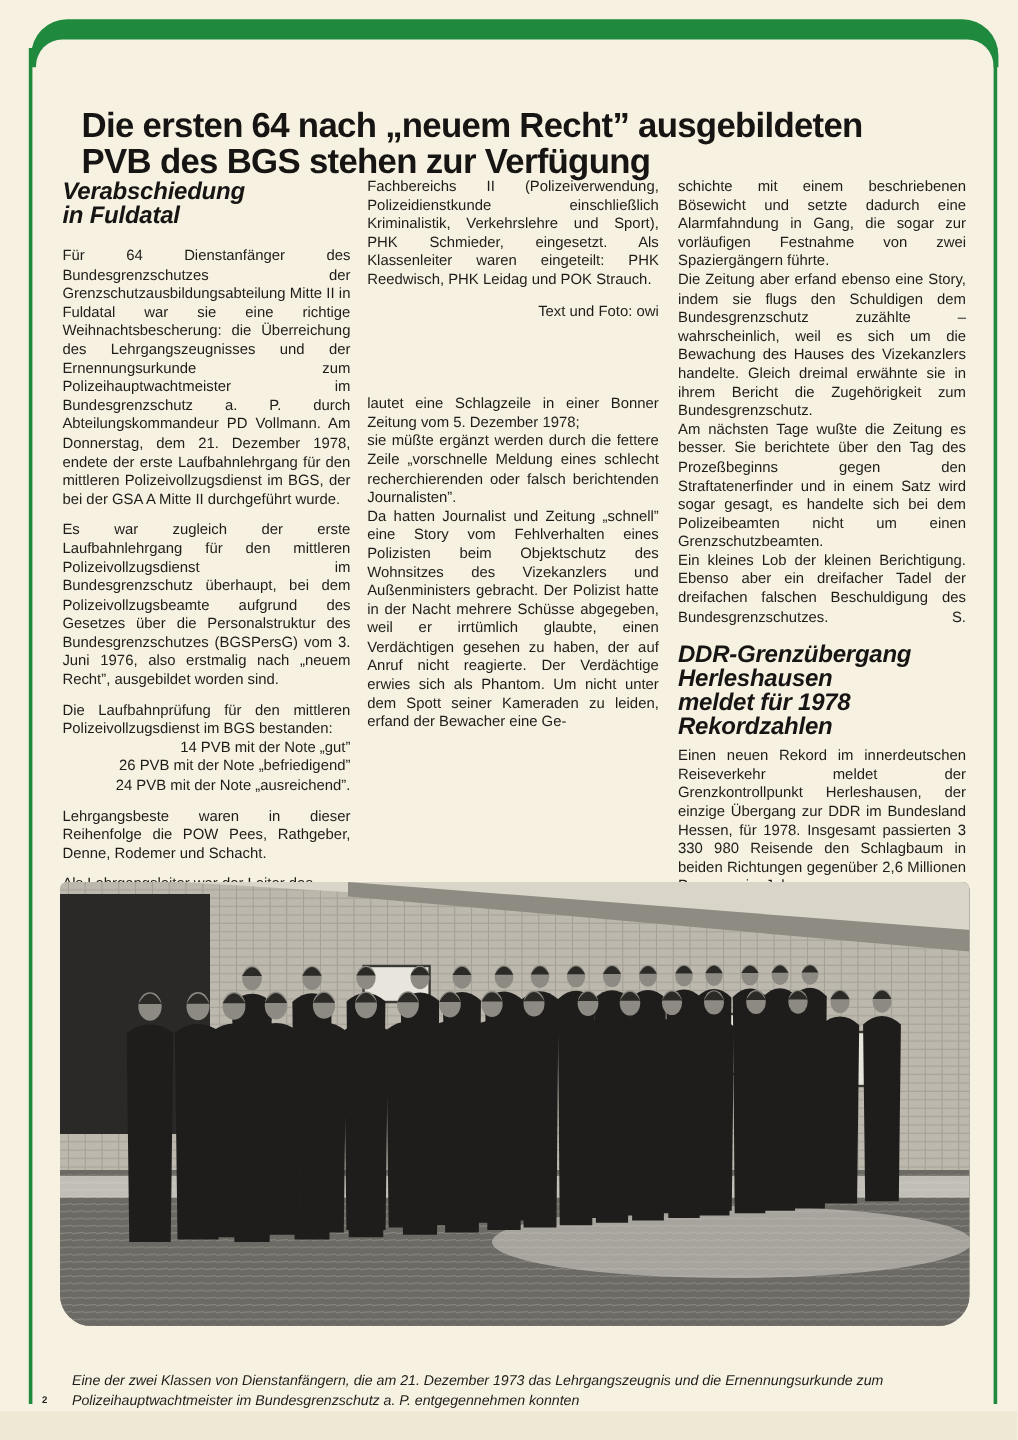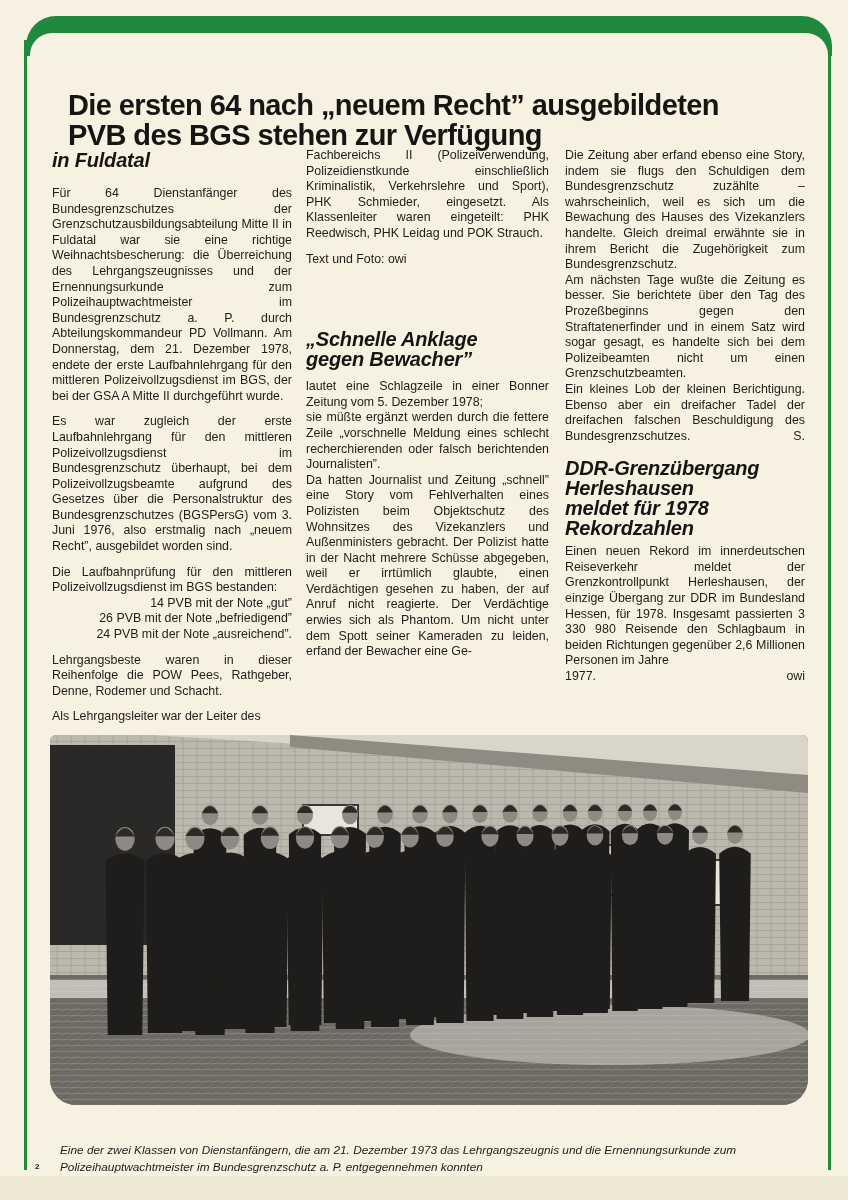--- a/index.html
+++ b/index.html
@@ -31,21 +31,21 @@
   .col { position: absolute; top: 148px; font-size: 12.4px; line-height: 15.6px; text-align: justify; hyphens: manual; }
   .col1 { left: 52px; width: 240px; }
   .col2 { left: 306px; width: 243px; }
   .col3 { left: 565px; width: 240px; }
   .col p { margin: 0 0 10px 0; }
   .col p.tight { margin: 0; }
   .sub {
     font-weight: bold; font-style: italic; font-size: 20px; line-height: 20px;
     letter-spacing: -0.2px; color: #171513; margin: 2px 0 16px 0;
   }
-  .right { }
+  .right { text-align: right; }
   .list-line { display: block; text-align: right; }
   .sig-row { display: flex; justify-content: space-between; }
   .col2 .sub { margin-top: 0; }
 
   .photo {
     position: absolute; left: 50px; top: 735px; width: 758px; height: 370px;
     border-radius: 6px 6px 26px 26px; overflow: hidden;
     background: #7a7770;
   }
   .photo svg { display: block; }
@@ -67,48 +67,46 @@
 <div class="frame-right"></div>
 <div class="page-edge"></div>
 
 <h1 class="headline">
   <div>Die ersten 64 nach „neuem Recht” ausgebildeten</div>
   <div>PVB des BGS stehen zur Verfügung</div>
 </h1>
 
 <div class="col col1">
   <div class="sub">
+    <div>Verabschiedung</div>
     <div>in Fuldatal</div>
   </div>
   <p>Für 64 Dienstanfänger des Bundesgrenzschutzes der Grenzschutzausbildungsabteilung Mitte II in Fuldatal war sie eine richtige Weihnachtsbescherung: die Überreichung des Lehrgangszeugnisses und der Ernennungsurkunde zum Polizeihauptwachtmeister im Bundesgrenzschutz a. P. durch Abteilungskommandeur PD Vollmann. Am Donnerstag, dem 21. Dezember 1978, endete der erste Laufbahnlehrgang für den mittleren Polizeivollzugsdienst im BGS, der bei der GSA A Mitte II durchgeführt wurde.</p>
   <p>Es war zugleich der erste Laufbahnlehrgang für den mittleren Polizeivollzugsdienst im Bundesgrenzschutz überhaupt, bei dem Polizeivollzugsbeamte aufgrund des Gesetzes über die Personalstruktur des Bundesgrenzschutzes (BGSPersG) vom 3. Juni 1976, also erstmalig nach „neuem Recht”, ausgebildet worden sind.</p>
   <p class="tight">Die Laufbahnprüfung für den mittleren Polizeivollzugsdienst im BGS bestanden:</p>
   <p>
     <span class="list-line">14 PVB mit der Note „gut”</span>
     <span class="list-line">26 PVB mit der Note „befriedigend”</span>
     <span class="list-line">24 PVB mit der Note „ausreichend”.</span>
   </p>
   <p>Lehrgangsbeste waren in dieser Reihenfolge die POW Pees, Rathgeber, Denne, Rodemer und Schacht.</p>
   <p>Als Lehrgangsleiter war der Leiter des</p>
 </div>
 
 <div class="col col2">
   <p>Fachbereichs II (Polizeiverwendung, Polizeidienstkunde einschließlich Kriminalistik, Verkehrslehre und Sport), PHK Schmieder, eingesetzt. Als Klassenleiter waren eingeteilt: PHK Reedwisch, PHK Leidag und POK Strauch.</p>
   <p class="right" style="margin-top:4px;">Text und Foto: owi</p>
   <div style="height:52px;"></div>
-  <div class="sub" style="margin-bottom:10px;">
-    <div>„Schnelle Anklage</div>
-    <div>gegen Bewacher”</div>
-  </div>
   <p class="tight">lautet eine Schlagzeile in einer Bonner Zeitung vom 5. Dezember 1978;</p>
   <p class="tight">sie müßte ergänzt werden durch die fettere Zeile „vorschnelle Meldung eines schlecht recherchierenden oder falsch berichtenden Journalisten”.</p>
   <p class="tight">Da hatten Journalist und Zeitung „schnell” eine Story vom Fehlverhalten eines Polizisten beim Objektschutz des Wohnsitzes des Vizekanzlers und Außenministers gebracht. Der Polizist hatte in der Nacht mehrere Schüsse abgegeben, weil er irrtümlich glaubte, einen Verdächtigen gesehen zu haben, der auf Anruf nicht reagierte. Der Verdächtige erwies sich als Phantom. Um nicht unter dem Spott seiner Kameraden zu leiden, erfand der Bewacher eine Ge-</p>
 </div>
 
 <div class="col col3">
+  <p class="tight">schichte mit einem beschriebenen Bösewicht und setzte dadurch eine Alarmfahndung in Gang, die sogar zur vorläufigen Festnahme von zwei Spaziergängern führte.</p>
   <p class="tight">Die Zeitung aber erfand ebenso eine Story, indem sie flugs den Schuldigen dem Bundesgrenzschutz zuzählte – wahrscheinlich, weil es sich um die Bewachung des Hauses des Vizekanzlers handelte. Gleich dreimal erwähnte sie in ihrem Bericht die Zugehörigkeit zum Bundesgrenzschutz.</p>
   <p class="tight">Am nächsten Tage wußte die Zeitung es besser. Sie berichtete über den Tag des Prozeßbeginns gegen den Straftatenerfinder und in einem Satz wird sogar gesagt, es handelte sich bei dem Polizeibeamten nicht um einen Grenzschutzbeamten.</p>
   <p class="tight">Ein kleines Lob der kleinen Berichtigung. Ebenso aber ein dreifacher Tadel der dreifachen falschen Beschuldigung des Bundesgrenzschutzes.</p>
   <div class="sig-row" style="margin-top:-15.6px; justify-content:flex-end;">
     <span>S.</span>
   </div>
   <div class="sub" style="margin-top:14px; margin-bottom:6px; line-height:20px;">
     <div>DDR-Grenzübergang</div>
     <div>Herleshausen</div>
     <div>meldet für 1978</div>

